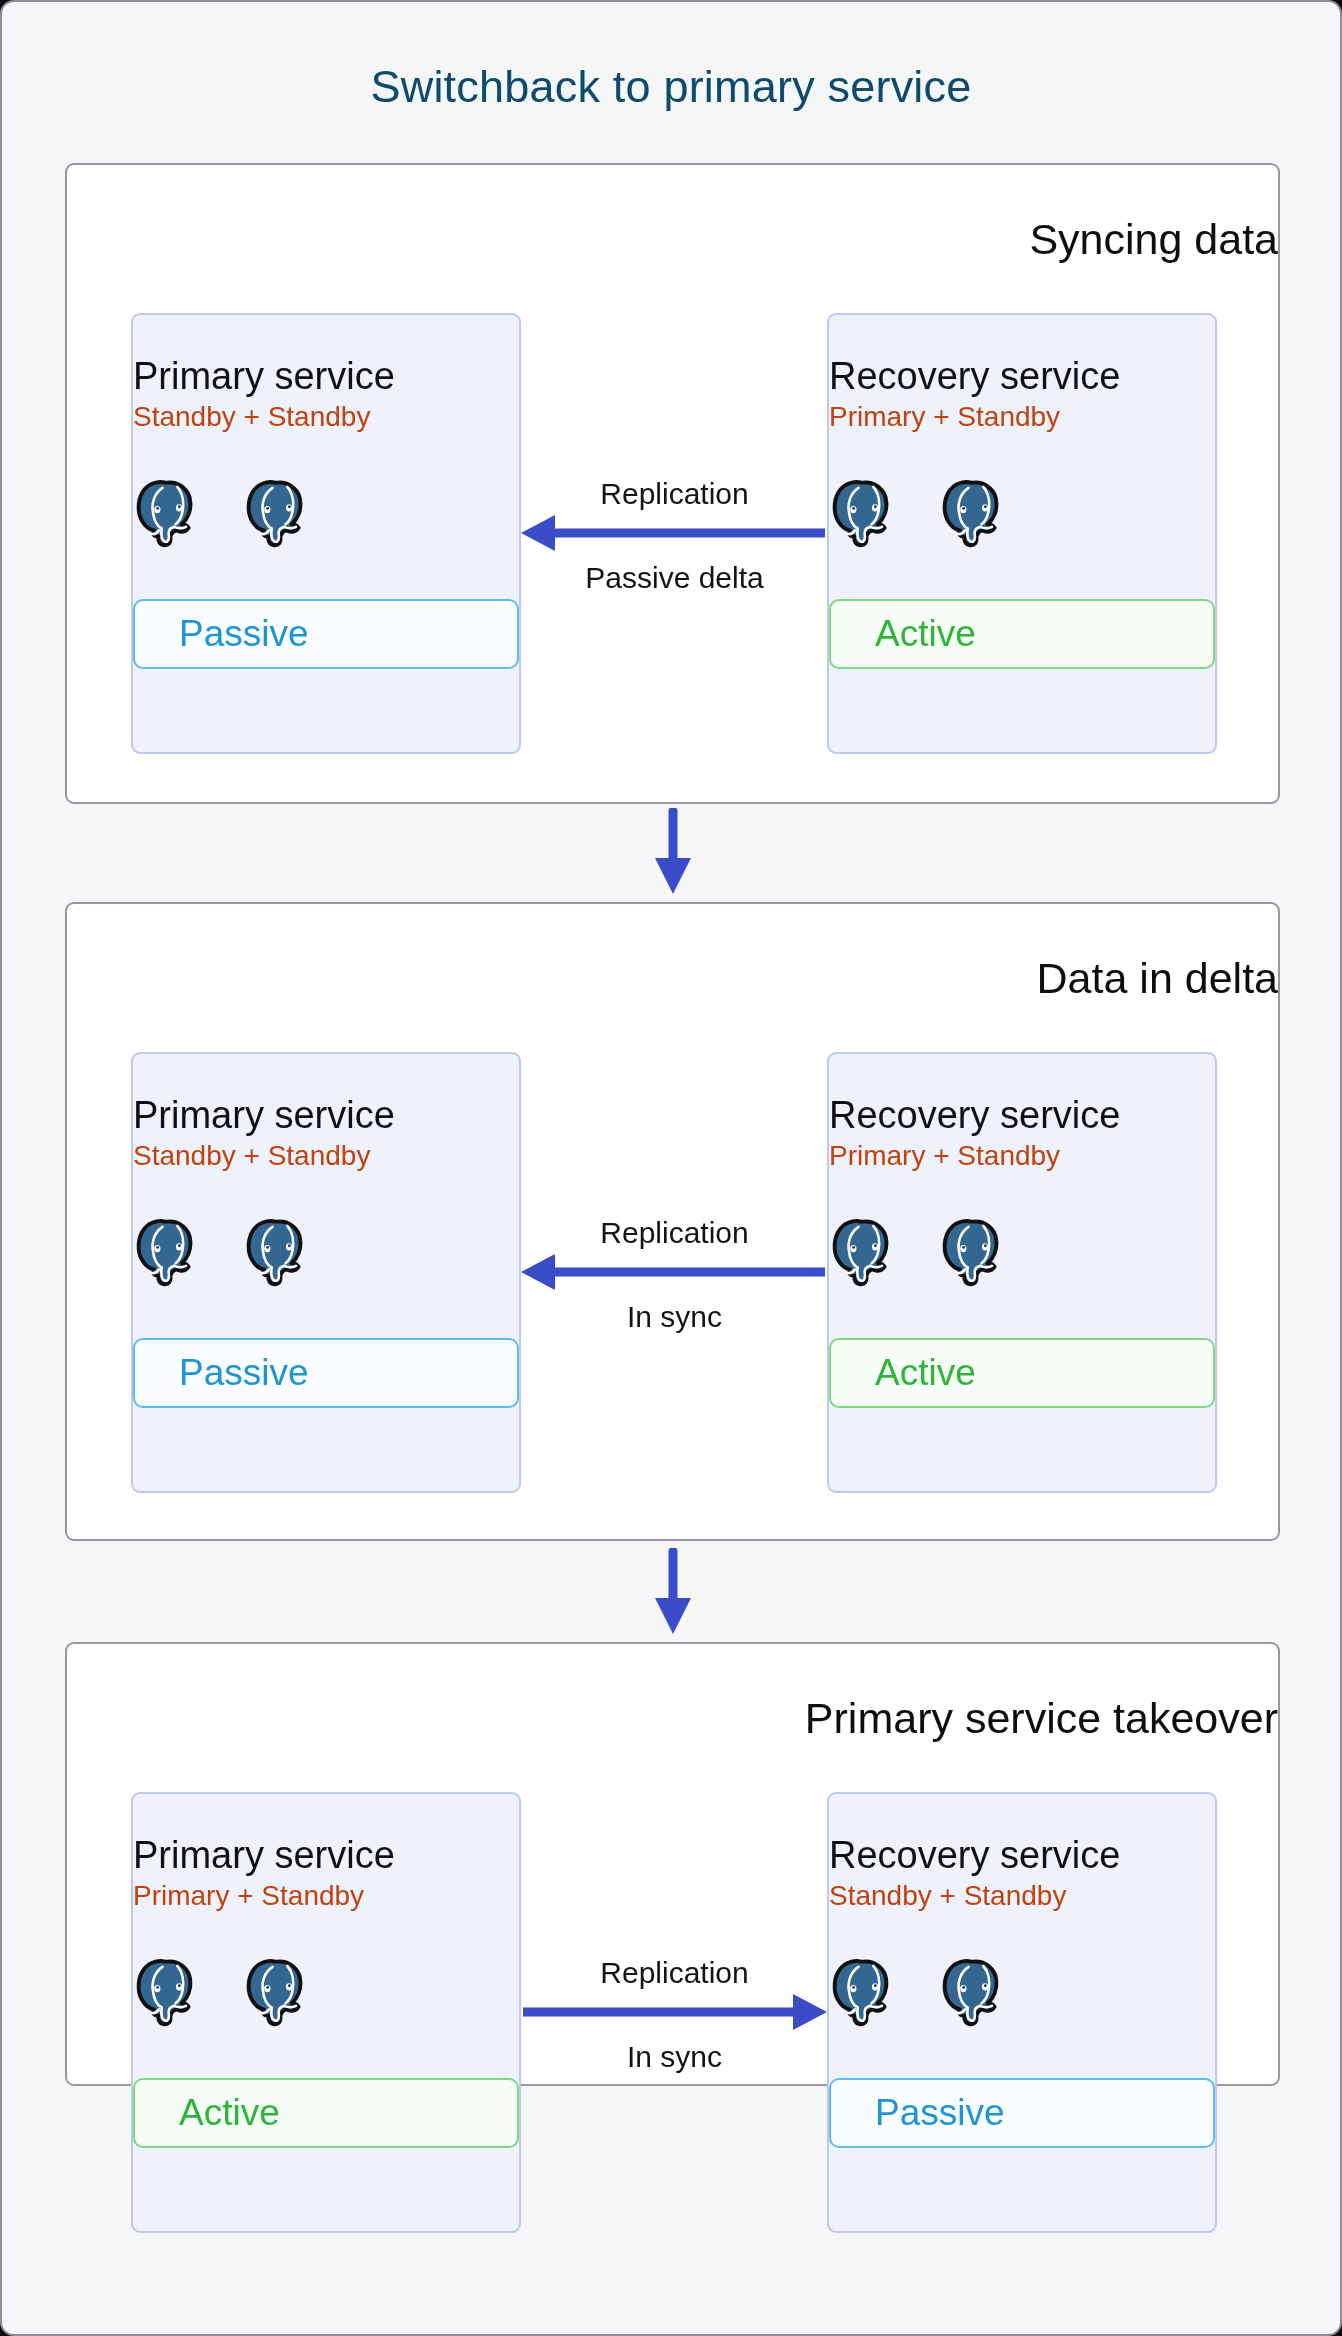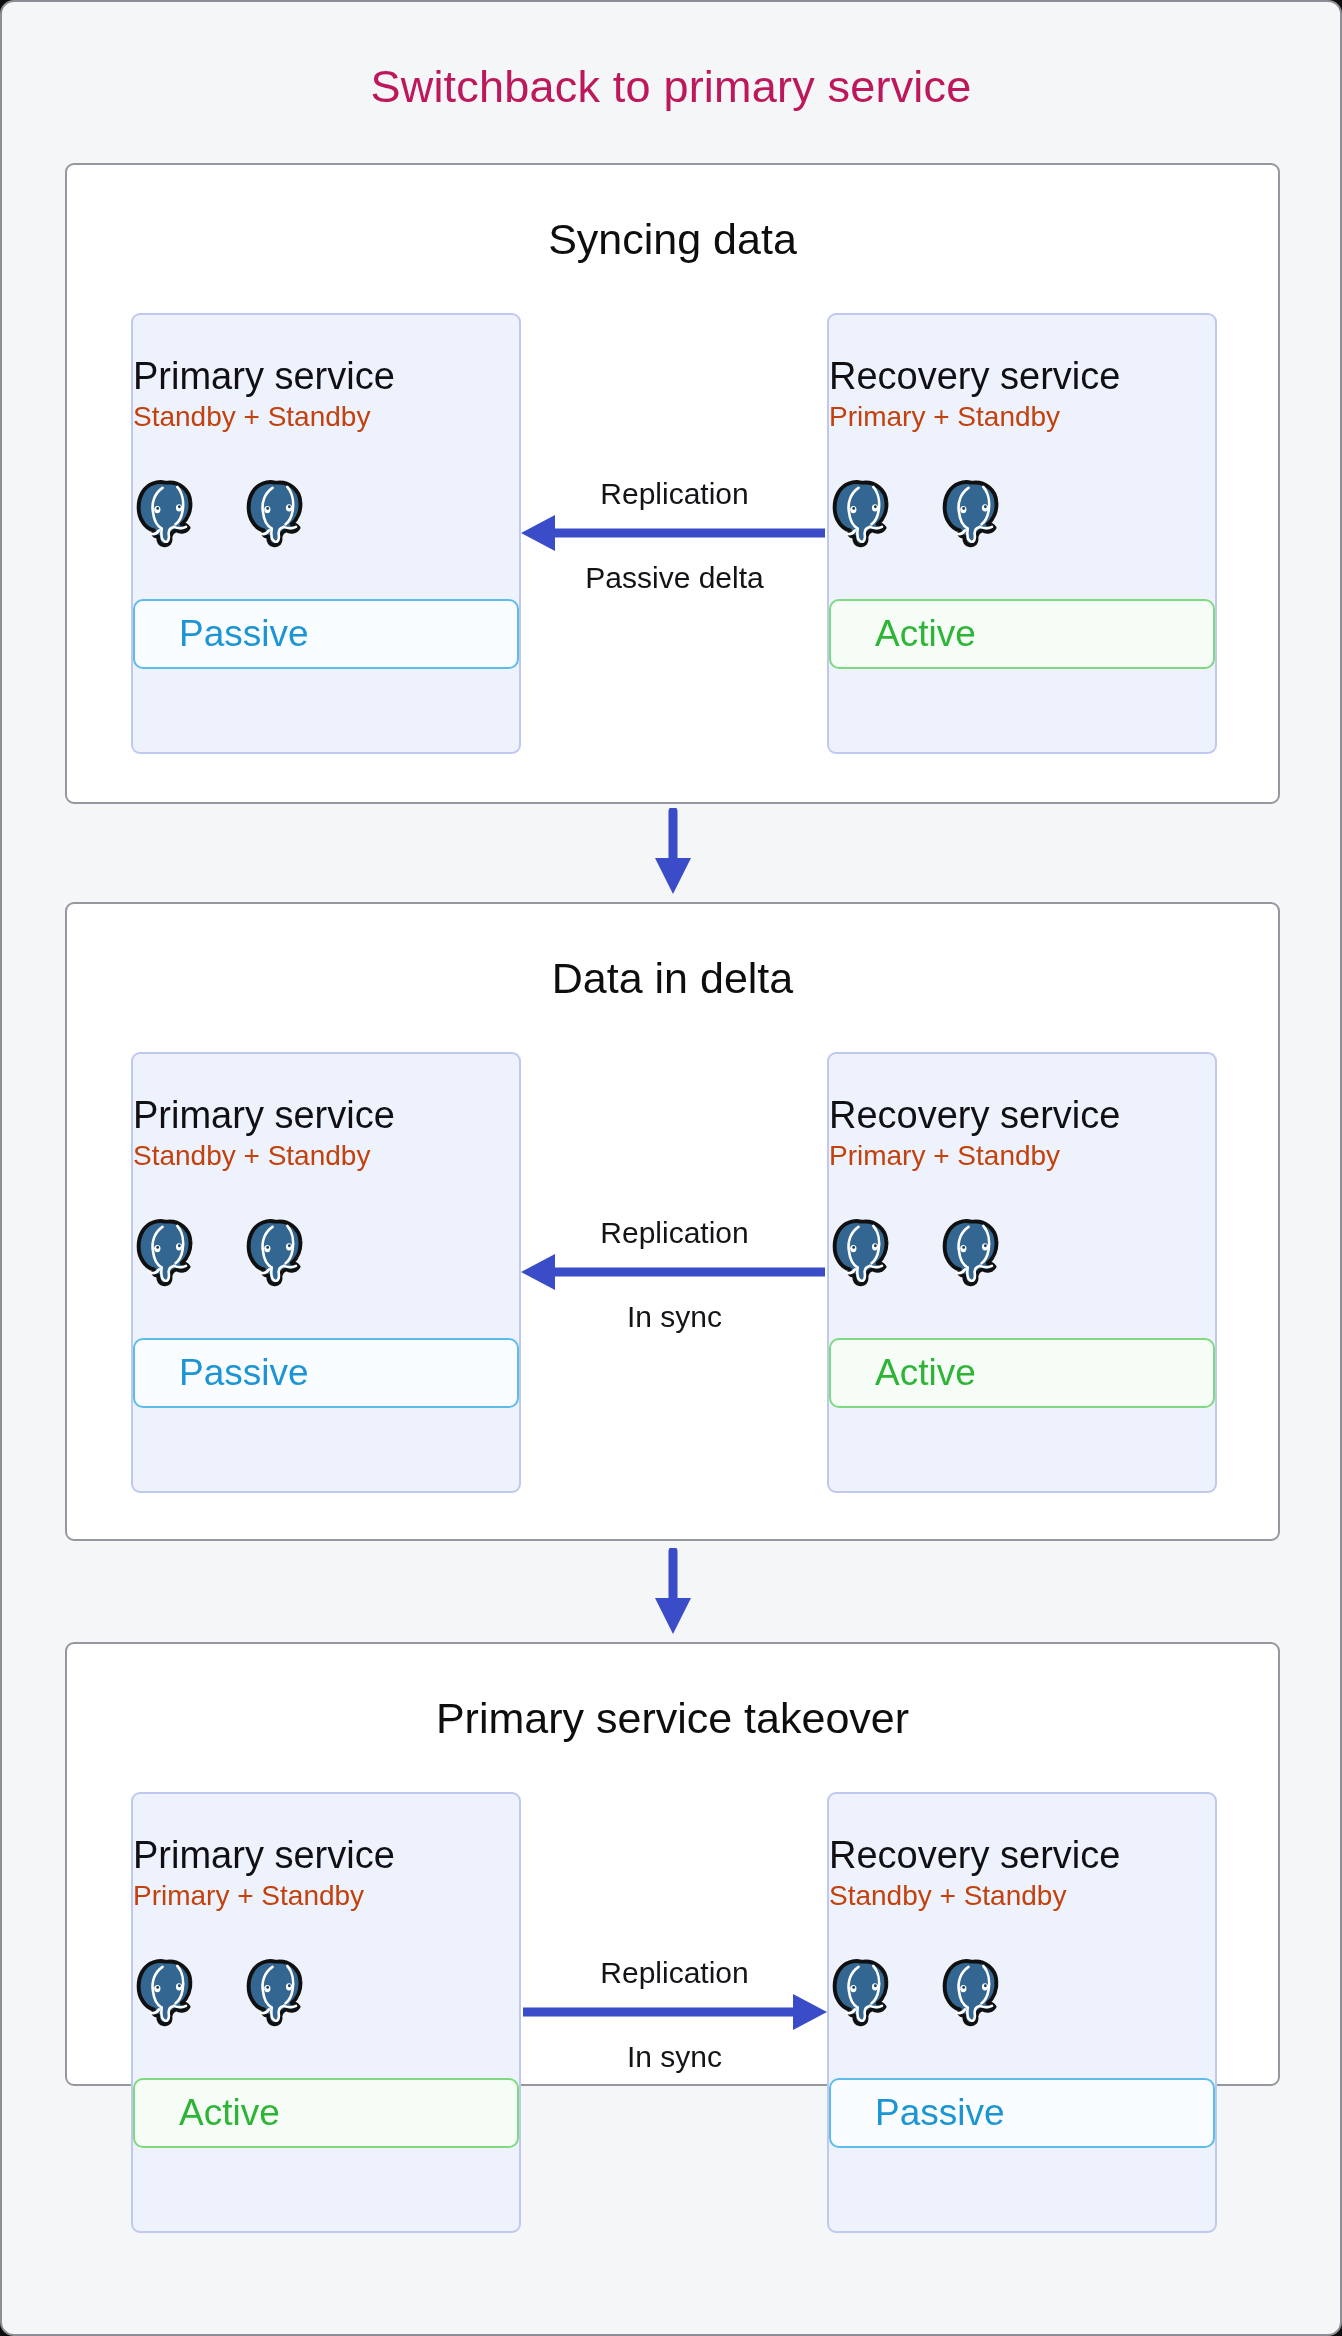--- a/index.html
+++ b/index.html
@@ -12,34 +12,34 @@
   .frame {
     position:absolute; inset:0;
     background:#f5f6f8;
     border:2px solid #8e8f96;
     border-radius:14px;
     overflow:hidden;
   }
   .main-title {
     position:absolute; top:58px; left:0; width:100%;
     text-align:center; font-size:45px; line-height:54px;
-    font-weight:500; color:#be185d; letter-spacing:0.2px;
+    font-weight:500; color:#0c4a6e; letter-spacing:0.2px;
   }
   .stage {
     position:absolute; left:63px; width:1215px;
     background:#ffffff;
     border:2px solid #97979f;
     border-radius:9px;
   }
   .stage1 { top:161px;  height:641px; }
   .stage2 { top:900px;  height:639px; }
   .stage3 { top:1640px; height:444px; }
   .stage-heading {
     position:absolute; top:48px; left:0; width:100%;
-    text-align:center; font-size:43px; line-height:52px;
+    text-align:right; font-size:43px; line-height:52px;
     font-weight:500; color:#0e0e10;
   }
   .card {
     position:absolute; top:148px; width:390px; height:441px;
     background:#eef2fc;
     border:2px solid #bfc9f0;
     border-radius:9px;
     display:flex; flex-direction:column; 
   }
   .card.left  { left:64px; }

